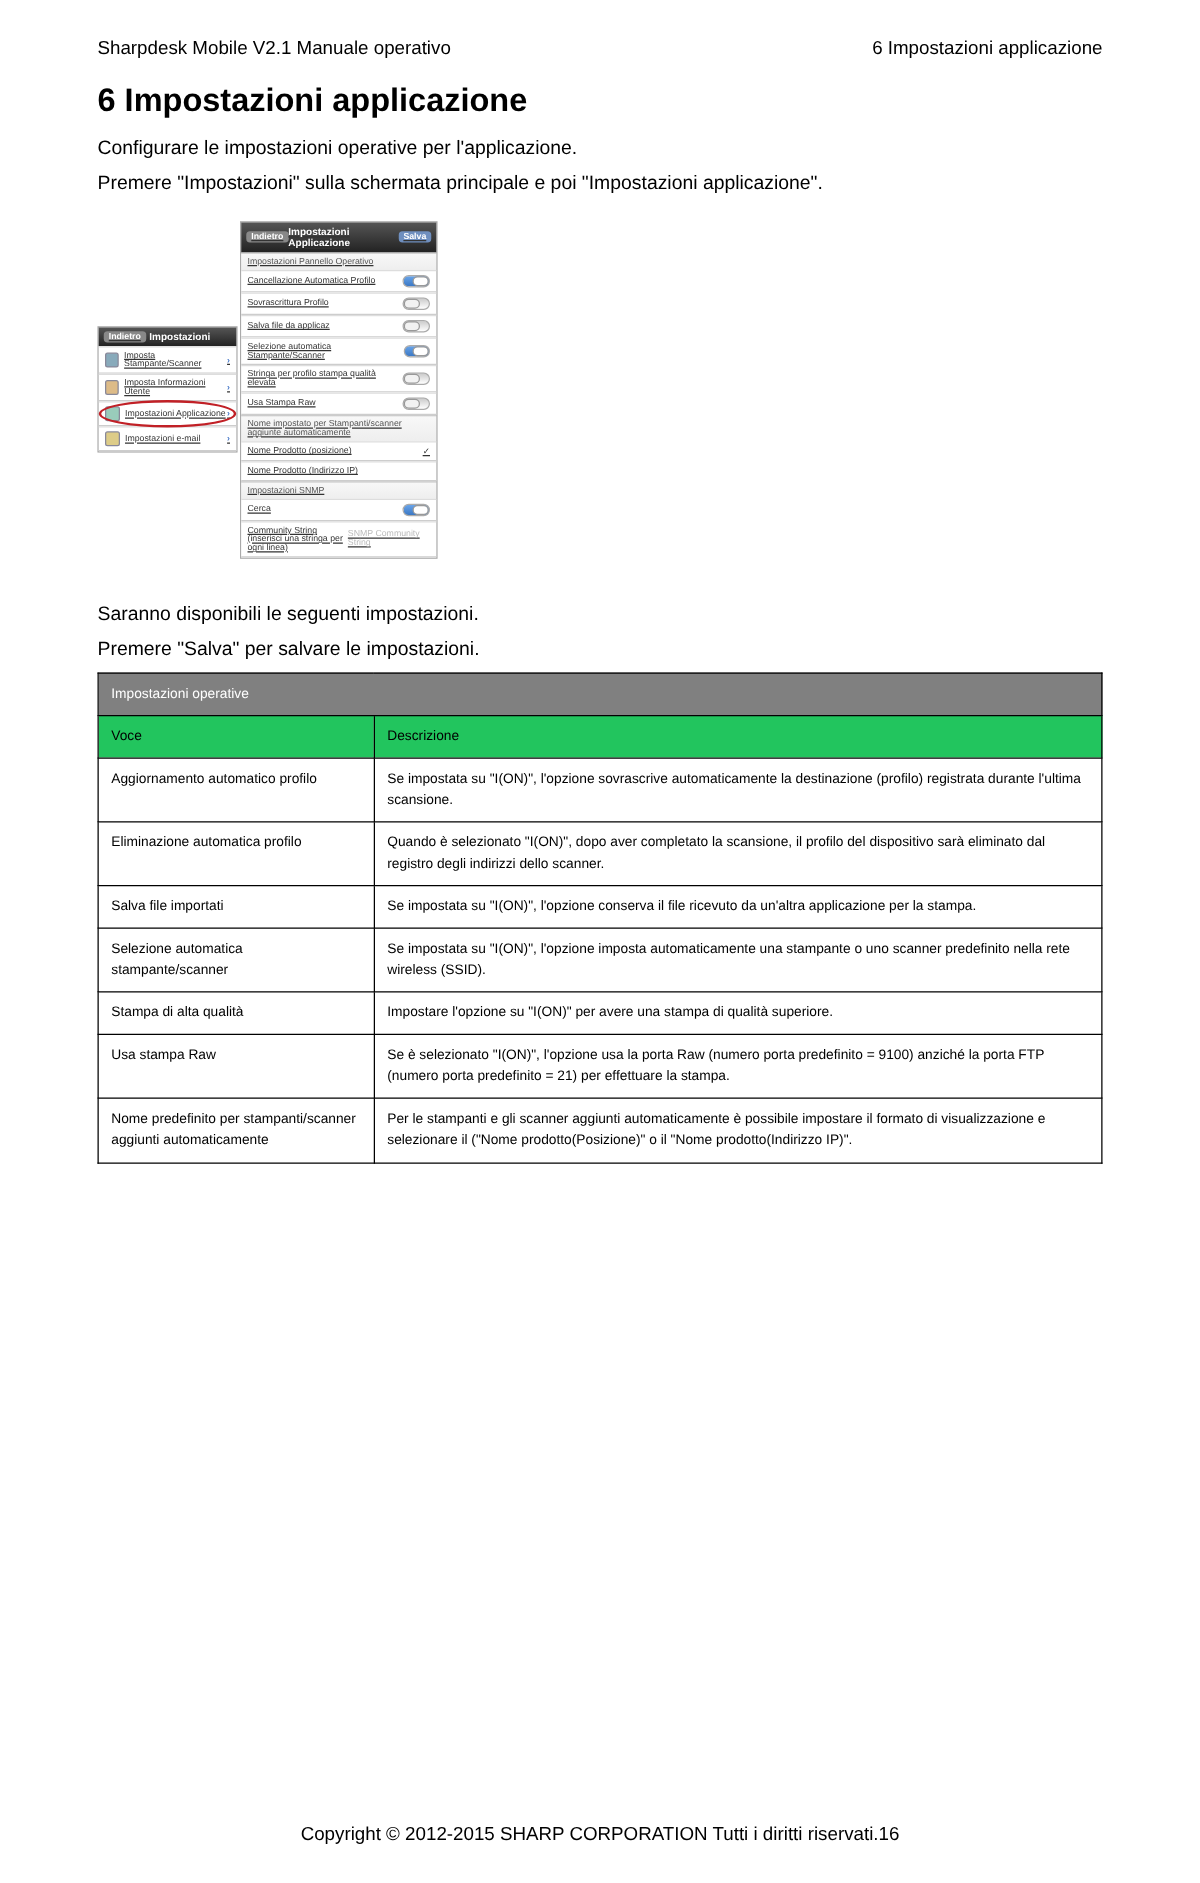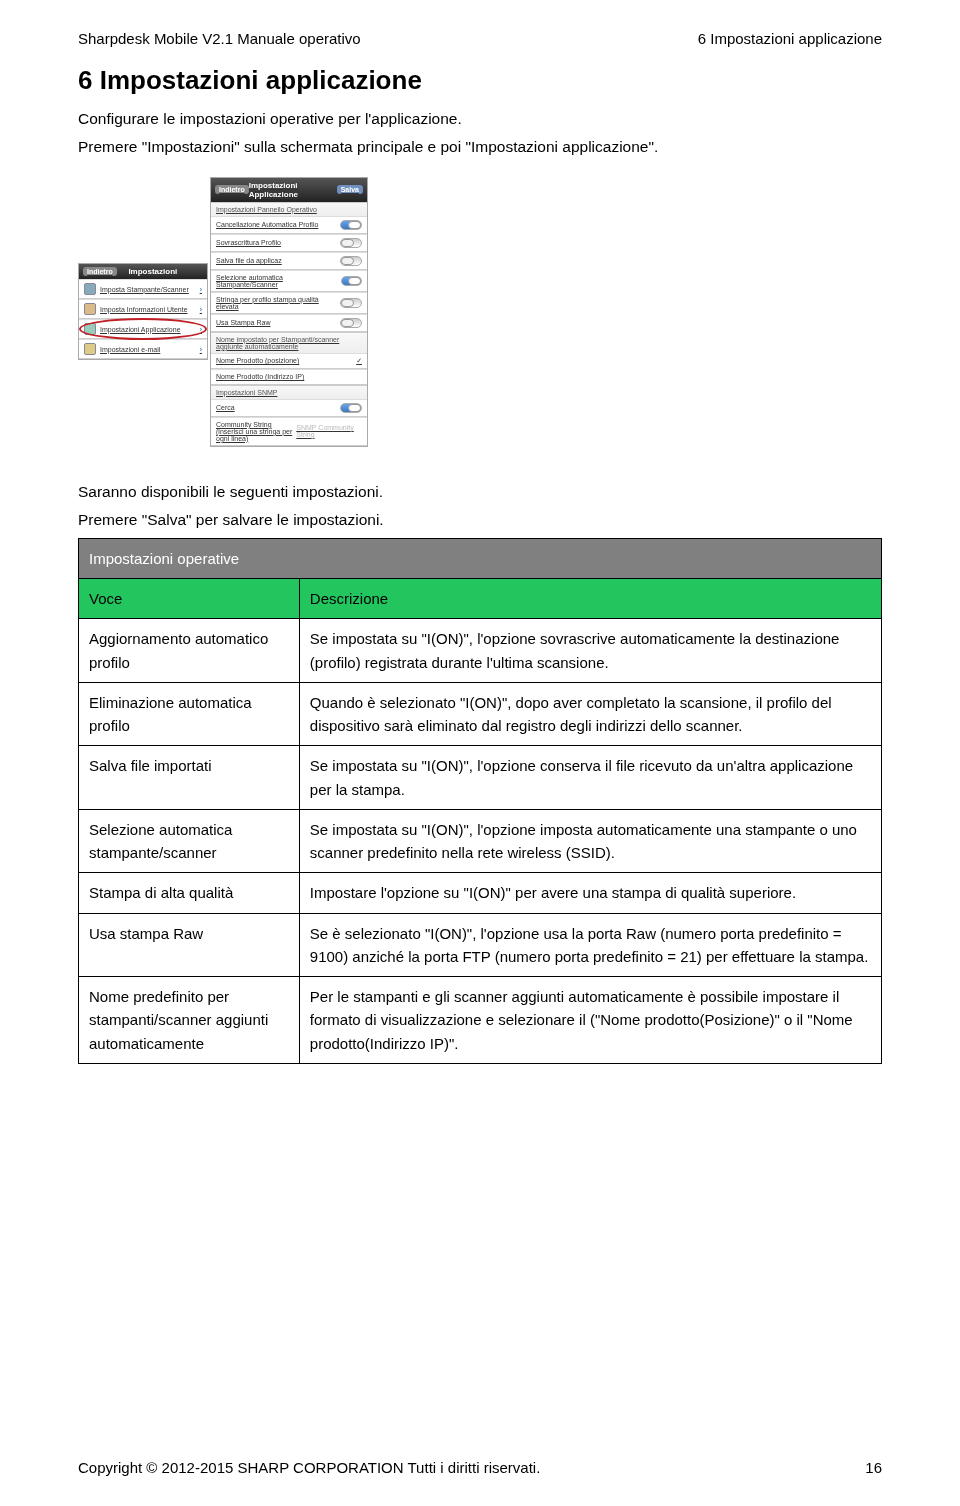--- a/index.html
+++ b/index.html
@@ -102,21 +102,21 @@
     position:absolute;
     top:0; bottom:0;
     width: 11px;
     border-radius: 5px;
     background: #f2f2f2;
     border:1px solid #999;
   }
   .phone .row .toggle.off::after { left:0; }
   .phone .row .toggle.on::after { right:0; background:#fff; }
   .phone .row .toggle.on { background: linear-gradient(#68a4ea,#3b78c4); }
-  .phone-narrow { width: 130px; }
+  .phone-narrow { width: 112px; }
   .phone .mini-icon {
     width: 12px; height: 12px;
     background: #8ab; border:1px solid #889;
     display:inline-block; margin-right:4px;
     border-radius:2px;
   }
   .circled {
     position: relative;
   }
   .circled::after {
@@ -126,21 +126,21 @@
     border: 2px solid #c12026;
     border-radius: 50%;
     pointer-events:none;
   }
 
   
   table.settings {
     border-collapse: collapse;
     width: 100%;
     margin-top: 0;
-    font-size: 15px;
+    font-size: 11px;
   }
   table.settings th, table.settings td {
     border: 1px solid #000;
     text-align: left;
     vertical-align: top;
     padding: 8px 10px;
     line-height: 1.55;
   }
   table.settings th {
     font-weight: normal;
@@ -152,21 +152,21 @@
     font-weight: normal;
   }
   table.settings col.c1 { width: 27.5%; }
 
   .footer {
     position: absolute;
     bottom: 30px;
     left: 78px;
     right: 78px;
     display: flex;
-    justify-content: space-between;
+    justify-content: center;
     font-size: 15px;
   }
 </style>
 </head>
 <body>
 
 <div class="page">
 
   <div class="hdr-row">
     <span>Sharpdesk Mobile V2.1 Manuale operativo</span>

